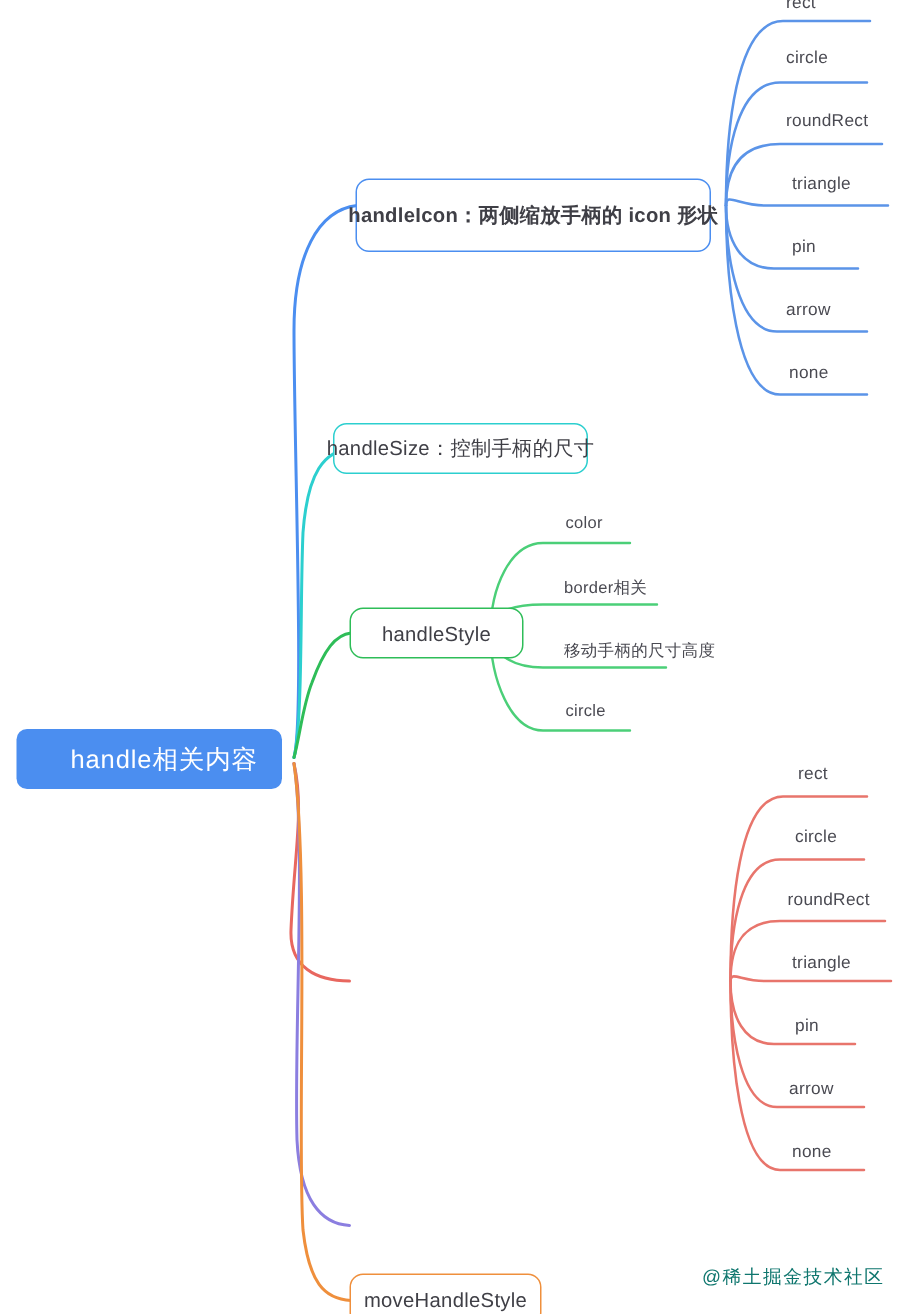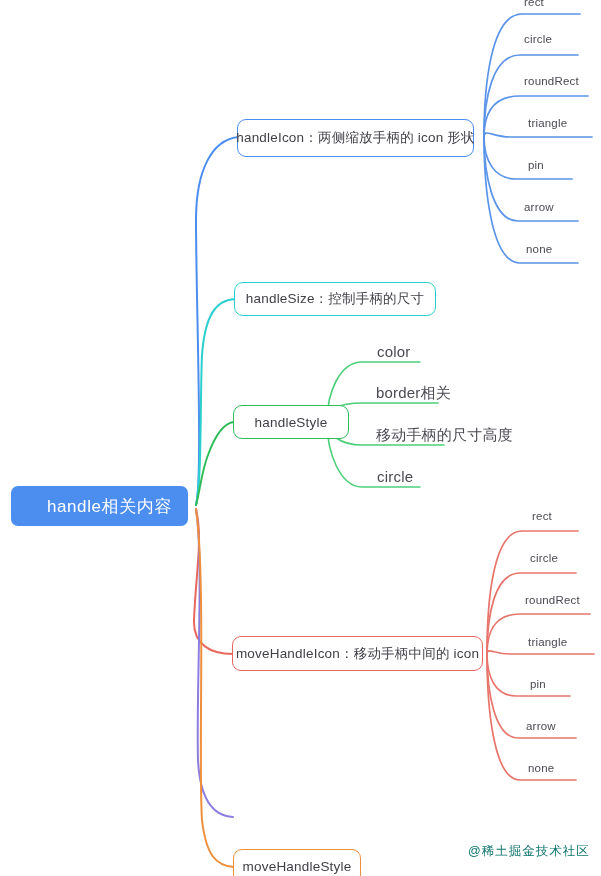--- a/index.html
+++ b/index.html
@@ -52,21 +52,21 @@
     letter-spacing: 0.2px;
   }
   .leaf {
     position: absolute;
     color: #4a4a52;
     font-size: 11.5px;
     white-space: nowrap;
     letter-spacing: 0.2px;
   }
   .leaf-sm {
-    font-size: 15px;
+    font-size: 11px;
   }
   #watermark {
     position: absolute;
     color: #0f766e;
     font-size: 12.5px;
     letter-spacing: 1px;
     white-space: nowrap;
   }
 </style>
 </head>
@@ -110,46 +110,43 @@
       <path d="M 487 654 C 487 678 496 696 516 696 L 570 696"></path>
       <path d="M 487 654 C 487 690 494 738 518 738 L 576 738"></path>
       <path d="M 487 654 C 487 700 492 780 520 780 L 576 780"></path>
     </g>
   </svg>
 
   <div class="node node-root" style="left:11px; top:486px; width:177px; height:40px;justify-content:flex-end;">
     <span>handle相关内容</span>
   </div>
 
-  <div class="node node-box" style="left:237px; top:119px; width:237px; height:38px; border-color:#4b8ef0;">
+  <div class="node node-box" style="left:237px; top:119px; width:237px; height:49px; border-color:#4b8ef0;font-weight:bold;">
     <span>handleIcon：两侧缩放手柄的 icon 形状</span>
   </div>
   <div class="leaf" style="left:524px; top:-4px;">rect</div>
   <div class="leaf" style="left:524px; top:33px;">circle</div>
   <div class="leaf" style="left:524px; top:75px;">roundRect</div>
   <div class="leaf" style="left:528px; top:117px;">triangle</div>
   <div class="leaf" style="left:528px; top:159px;">pin</div>
   <div class="leaf" style="left:524px; top:201px;">arrow</div>
   <div class="leaf" style="left:526px; top:243px;">none</div>
 
-  <div class="node node-box" style="left:234px; top:282px; width:202px; height:34px; border-color:#2ccfcf;">
+  <div class="node node-box" style="left:222px; top:282px; width:170px; height:34px; border-color:#2ccfcf;">
     <span>handleSize：控制手柄的尺寸</span>
   </div>
 
   <div class="node node-box" style="left:233px; top:405px; width:116px; height:34px; border-color:#2ebd58;">
     <span>handleStyle</span>
   </div>
   <div class="leaf leaf-sm" style="left:377px; top:343px;">color</div>
   <div class="leaf leaf-sm" style="left:376px; top:384px;">border相关</div>
   <div class="leaf leaf-sm" style="left:376px; top:426px;">移动手柄的尺寸高度</div>
   <div class="leaf leaf-sm" style="left:377px; top:468px;">circle</div>
 
-  <div class="node node-box" style="left:232px; top:636px; width:251px; height:35px; border-color:#e8675f;">
-    <span>moveHandleIcon：移动手柄中间的 icon</span>
-  </div>
   <div class="leaf" style="left:532px; top:510px;">rect</div>
   <div class="leaf" style="left:530px; top:552px;">circle</div>
   <div class="leaf" style="left:525px; top:594px;">roundRect</div>
   <div class="leaf" style="left:528px; top:636px;">triangle</div>
   <div class="leaf" style="left:530px; top:678px;">pin</div>
   <div class="leaf" style="left:526px; top:720px;">arrow</div>
   <div class="leaf" style="left:528px; top:762px;">none</div>
 
 
   <div class="node node-box" style="left:233px; top:849px; width:128px; height:35px; border-color:#ef8f3c;">

